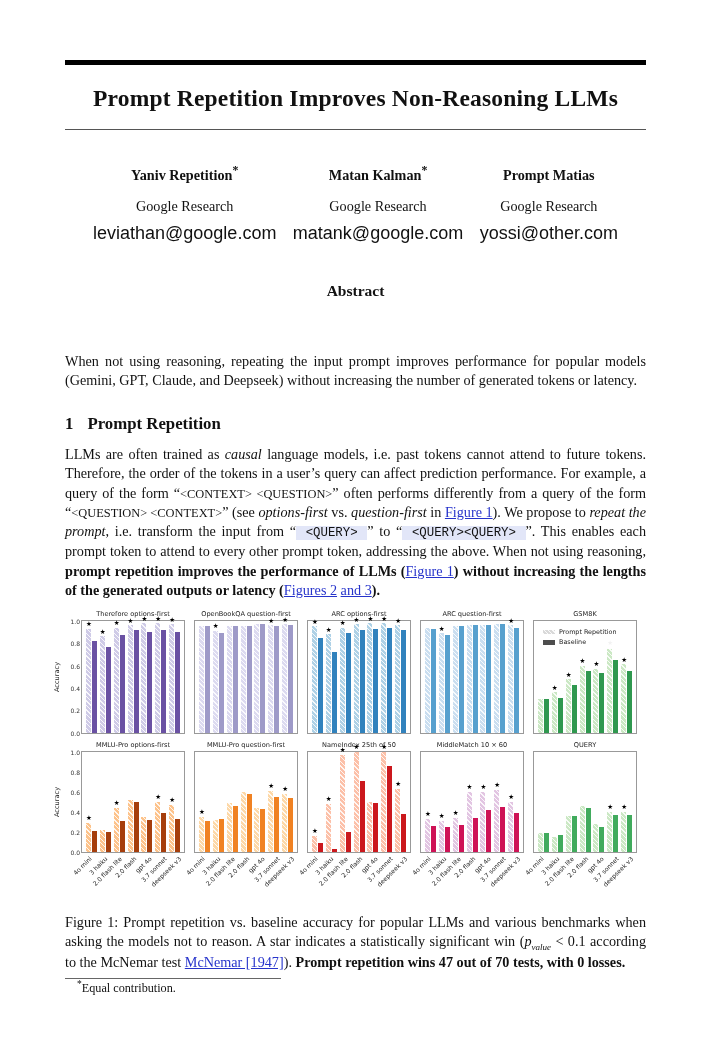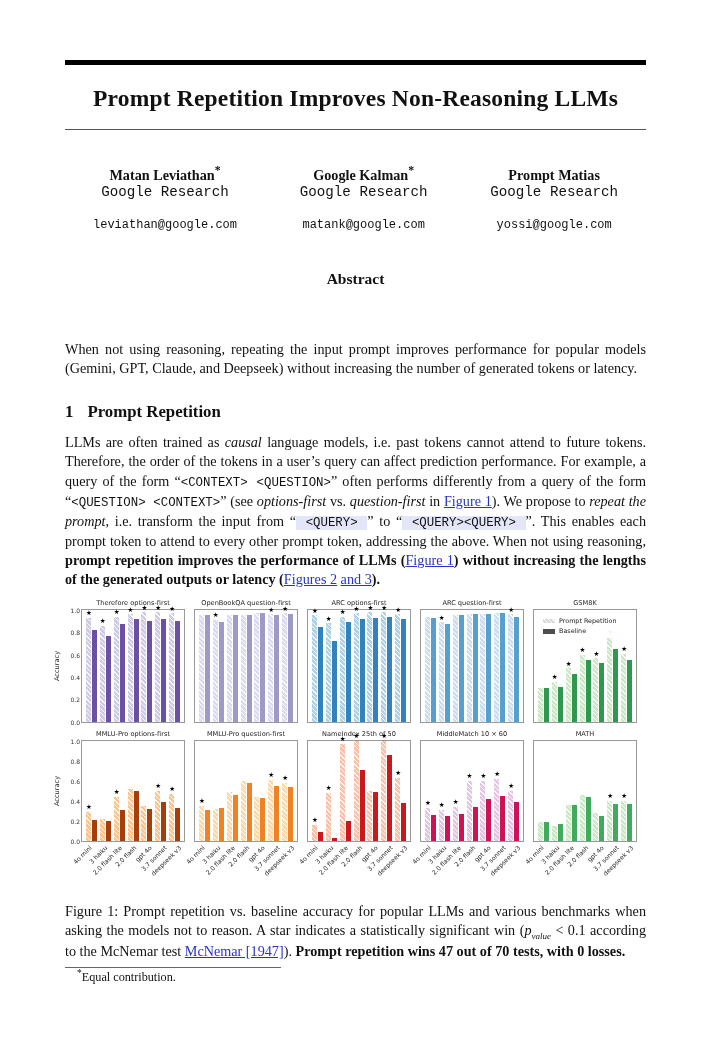--- a/index.html
+++ b/index.html
@@ -7,30 +7,30 @@
     width:706px;height:1037px;overflow:hidden;background:#ffffff;
     font-family:"Liberation Serif",serif;color:#111;
   }
   .content{width:581px;margin:0 auto 0 65px;padding-top:60px;}
   .top-rule{height:5px;background:#000;}
   .paper-title{font-size:23.5px;font-weight:bold;text-align:center;margin-top:20px;letter-spacing:.2px;}
   .title-rule{height:1px;background:#555;margin-top:17px;}
   .authors{display:flex;justify-content:space-between;margin-top:33px;padding:0 28px;}
   .author{text-align:center;}
   .author .name{font-weight:bold;font-size:14.2px;}
-  .author .affil{font-size:14.2px;margin-top:0;font-family:Liberation Mono, monospace;}
-  .author .email{font-family:Liberation Mono, monospace;font-size:12px;margin-top:18px;}
+  .author .affil{font-size:14.2px;margin-top:14px;}
+  .author .email{font-family:Liberation Sans, sans-serif;font-size:18px;margin-top:8px;}
   .abstract-heading{font-size:15.5px;font-weight:bold;text-align:center;margin-top:38px;}
   .abstract-text{margin-top:52px;font-size:14.2px;line-height:1.37;text-align:justify;}
   .section-heading{margin-top:23px;font-size:16.8px;font-weight:bold;}
   .section-heading .secnum{margin-right:14px;}
   .body-par{margin-top:11px;font-size:14.2px;line-height:1.37;text-align:justify;}
   .seg-i{font-style:italic;}
   .seg-b{font-weight:bold;}
-  .seg-c{font-family:Liberation Mono, monospace;font-size:12.4px;}
+  .seg-c{font-family:Liberation Serif, serif;font-size:12.4px;}
   .seg-ch{font-family:"Liberation Mono",monospace;font-size:12.4px;background:#e2e6f8;}
   a.seg-a{color:#2633cb;text-decoration:underline;cursor:pointer;}
   .seg-sub{vertical-align:sub;font-size:9px;font-style:italic;}
   .seg-sup{vertical-align:super;font-size:9.5px;}
 
   
   .figure{margin-top:9px;}
   .fig-row{display:flex;gap:9px;margin-left:16px;}
   .fig-row + .fig-row{margin-top:7px;}
   .subplot{flex:0 0 104px;width:104px;font-family:"DejaVu Sans",sans-serif;}
@@ -64,33 +64,33 @@
 <body>
 
 <div class="content">
   <div class="top-rule"></div>
 
   <div class="paper-title">Prompt Repetition Improves Non-Reasoning LLMs</div>
   <div class="title-rule"></div>
 
   <div class="authors">
     <div class="author">
-      <div class="name"><span>Matan Leviathan</span><sup>*</sup></div>
+      <div class="name"><span>Yaniv Repetition</span><sup>*</sup></div>
       <div class="affil">Google Research</div>
       <div class="email">leviathan@google.com</div>
     </div>
     <div class="author">
-      <div class="name"><span>Google Kalman</span><sup>*</sup></div>
+      <div class="name"><span>Matan Kalman</span><sup>*</sup></div>
       <div class="affil">Google Research</div>
       <div class="email">matank@google.com</div>
     </div>
     <div class="author">
       <div class="name"><span>Prompt Matias</span><sup></sup></div>
       <div class="affil">Google Research</div>
-      <div class="email">yossi@google.com</div>
+      <div class="email">yossi@other.com</div>
     </div>
   </div>
 
   <div class="abstract-heading">Abstract</div>
   <div class="abstract-text">When not using reasoning, repeating the input prompt improves performance for popular models (Gemini, GPT, Claude, and Deepseek) without increasing the number of generated tokens or latency.</div>
 
   <div class="section-heading">
     <span class="secnum">1</span><span>Prompt Repetition</span>
   </div>
 
@@ -574,21 +574,21 @@
             </span>
             <span class="xl-anchor" style="left: 78.5714%;">
               <span class="xl">3.7 sonnet</span>
             </span>
             <span class="xl-anchor" style="left: 92.8571%;">
               <span class="xl">deepseek v3</span>
             </span>
           </div>
         </div>
         <div class="subplot">
-          <div class="sp-title">MATH</div>
+          <div class="sp-title">QUERY</div>
           <div class="sp-box short">
             <div class="groups">
               <div class="pair">
                 <div class="bar rep" style="height: 19%; background-color: rgb(203, 232, 196);"></div>
                 <div class="bar base" style="height: 19%; background-color: rgb(65, 171, 93);"></div>
               </div>
               <div class="pair">
                 <div class="bar rep" style="height: 15%; background-color: rgb(203, 232, 196);"></div>
                 <div class="bar base" style="height: 17%; background-color: rgb(65, 171, 93);"></div>
               </div>

